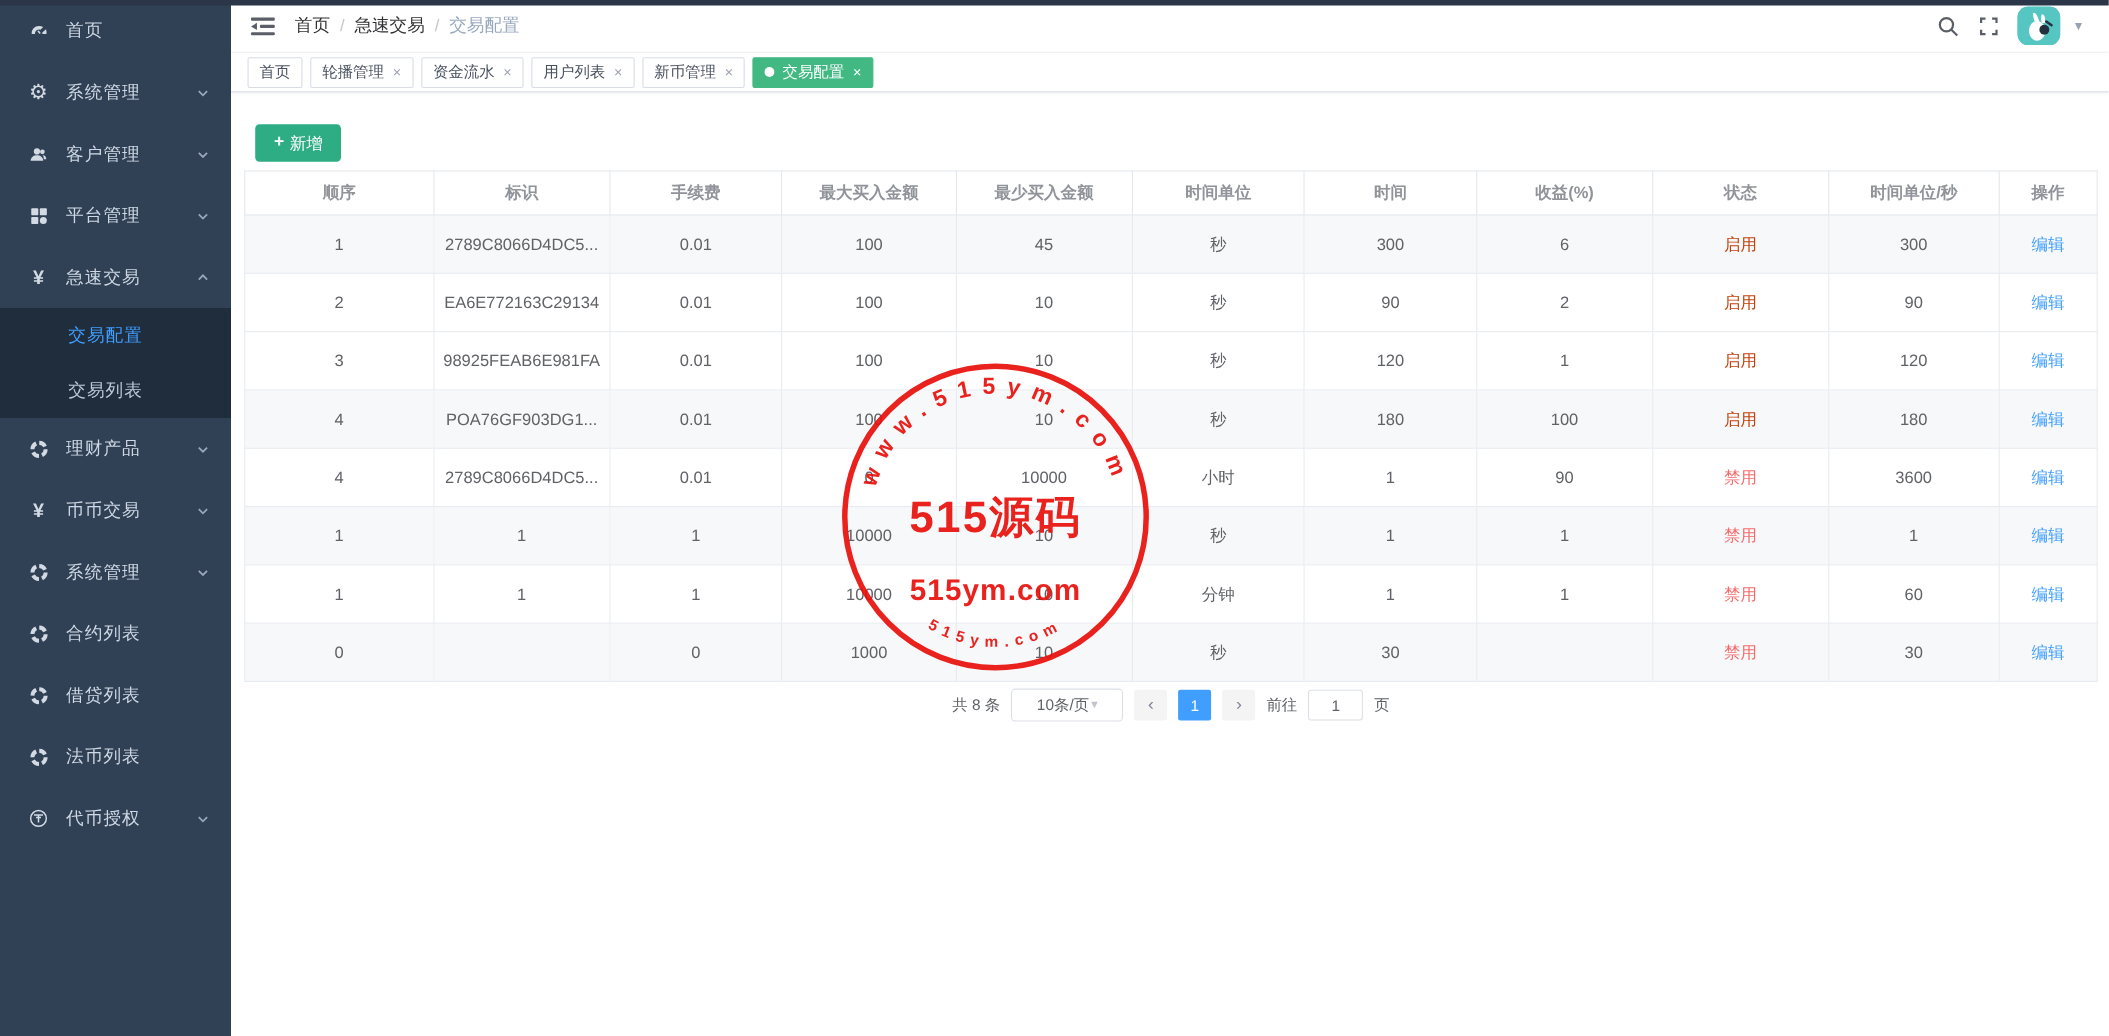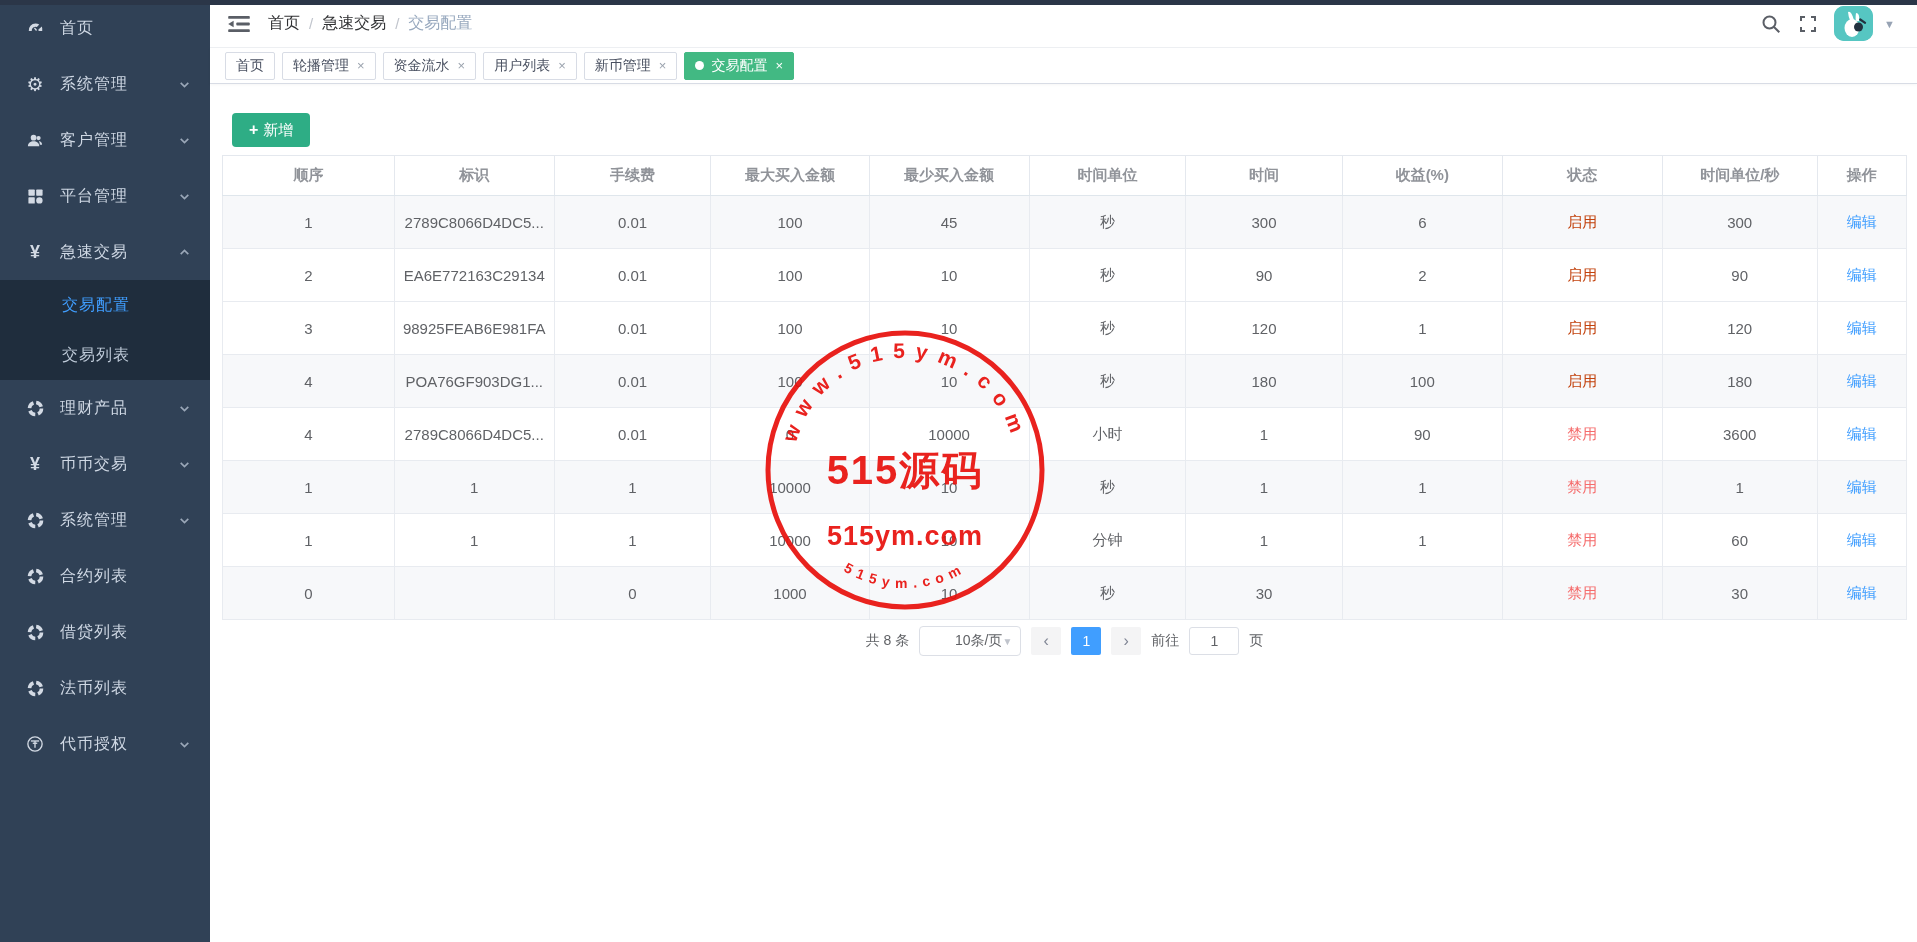--- a/index.html
+++ b/index.html
@@ -62,21 +62,21 @@
     text-align:center; background:#fff; overflow:hidden; white-space:nowrap; }
   table.grid tr.shaded td { background:#f7f8fa; }
   .status-enabled { color:#c2410c;margin-top:36px; }
   .status-disabled { color:#F56C6C; }
   .action-link { color:#409EFF; text-decoration:none; cursor:pointer;font-family:Liberation Serif, serif; }
 
   
   .pagination { margin-top:6px; display:flex; align-items:center; justify-content:center; gap:10px;
     font-size:14px; color:#606266; }
   .page-select { width:102px; height:30px; border:1px solid #dcdfe6; border-radius:4px; display:inline-flex;
-    align-items:center; justify-content:flex-end; padding:0 8px 0 10px; color:#606266; cursor:pointer; background:#fff; }
+    align-items:center; justify-content:center; padding:0 8px 0 10px; color:#606266; cursor:pointer; background:#fff; }
   .page-select .sel-caret { color:#c0c4cc; font-size:10px; }
   .page-btn { width:30px; height:28px; border-radius:2px; background:#f4f4f5; color:#808695;
     display:inline-flex; align-items:center; justify-content:center; font-size:16px; cursor:pointer; border:none; }
   .page-btn.current { background:#409EFF; color:#fff; font-size:14px; }
   .goto-input { width:50px; height:28px; border:1px solid #dcdfe6; border-radius:3px; text-align:center;
     font-size:14px; color:#606266; font-family:inherit; }
 
   
   .stamp { position:absolute; left:545px; top:236px; width:300px; height:300px; pointer-events:none; opacity:.92; z-index:40; }
   .stamp text, .stamp textPath { fill:#e8100c; font-family:"Liberation Sans","DejaVu Sans",sans-serif; }

